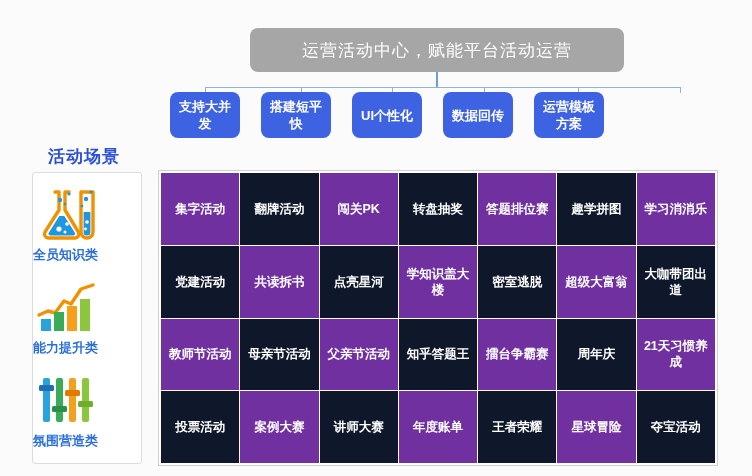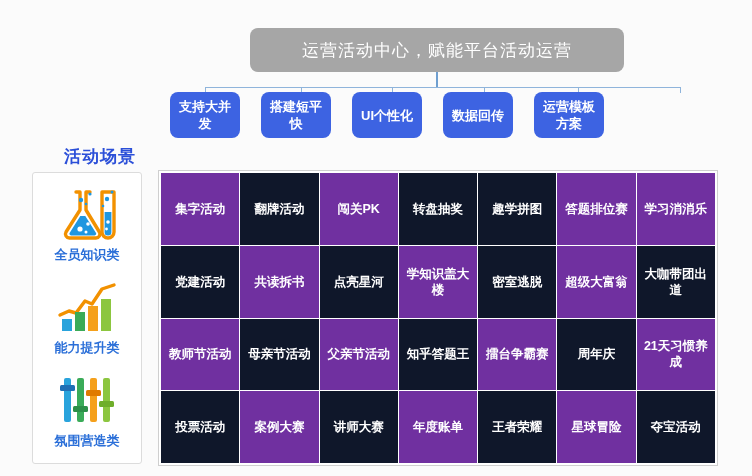--- a/index.html
+++ b/index.html
@@ -23,28 +23,28 @@
   .pill-row{position:absolute;left:170px;top:92px;width:434px;height:46px;
     display:flex;justify-content:space-between;}
   .pill{
     width:70px;height:46px;background:#3d63e2;border-radius:8px;
     display:flex;align-items:center;justify-content:center;text-align:center;
     color:#ffffff;font-size:13px;line-height:17px;font-weight:bold;
     box-sizing:border-box;padding:0 3px;
   }
   
   .scene-title{
-    position:absolute;left:52px;top:145px;width:96px;text-align:center;
+    position:absolute;left:36px;top:145px;width:96px;text-align:center;
     color:#2b4fd8;font-size:17px;font-weight:bold;letter-spacing:1px;
   }
   .scene-card{
     position:absolute;left:32px;top:172px;width:110px;height:292px;
     background:#ffffff;border:1px solid #dcdcdc;border-radius:3px;
     box-sizing:border-box;
-    display:flex;flex-direction:column;align-items:center;
+    display:flex;flex-direction:column;align-items:flex-start;
     justify-content:space-around;padding:6px 0;
   }
   .scene-item{display:flex;flex-direction:column;align-items:center;}
   .scene-label{color:#2b6fd8;font-size:13px;font-weight:bold;margin-top:4px;}
   .scene-icon{width:62px;height:56px;display:block;}
   
   .matrix{
     position:absolute;left:158px;top:170px;width:560px;height:296px;
     background:#ffffff;border:1px solid #cfcfcf;box-sizing:border-box;
     display:grid;grid-template-columns:repeat(7,1fr);grid-template-rows:repeat(4,1fr);
@@ -156,27 +156,27 @@
     </div>
   <div class="cell blue">
       <span>翻牌活动</span>
     </div>
   <div class="cell purple">
       <span>闯关PK</span>
     </div>
   <div class="cell blue">
       <span>转盘抽奖</span>
     </div>
+  <div class="cell purple">
+      <span>答题排位赛</span>
+    </div>
   <div class="cell blue">
       <span>趣学拼图</span>
     </div>
   <div class="cell purple">
-      <span>答题排位赛</span>
-    </div>
-  <div class="cell purple">
       <span>学习消消乐</span>
     </div>
 
   <div class="cell blue">
       <span>党建活动</span>
     </div>
   <div class="cell purple">
       <span>共读拆书</span>
     </div>
   <div class="cell blue">

